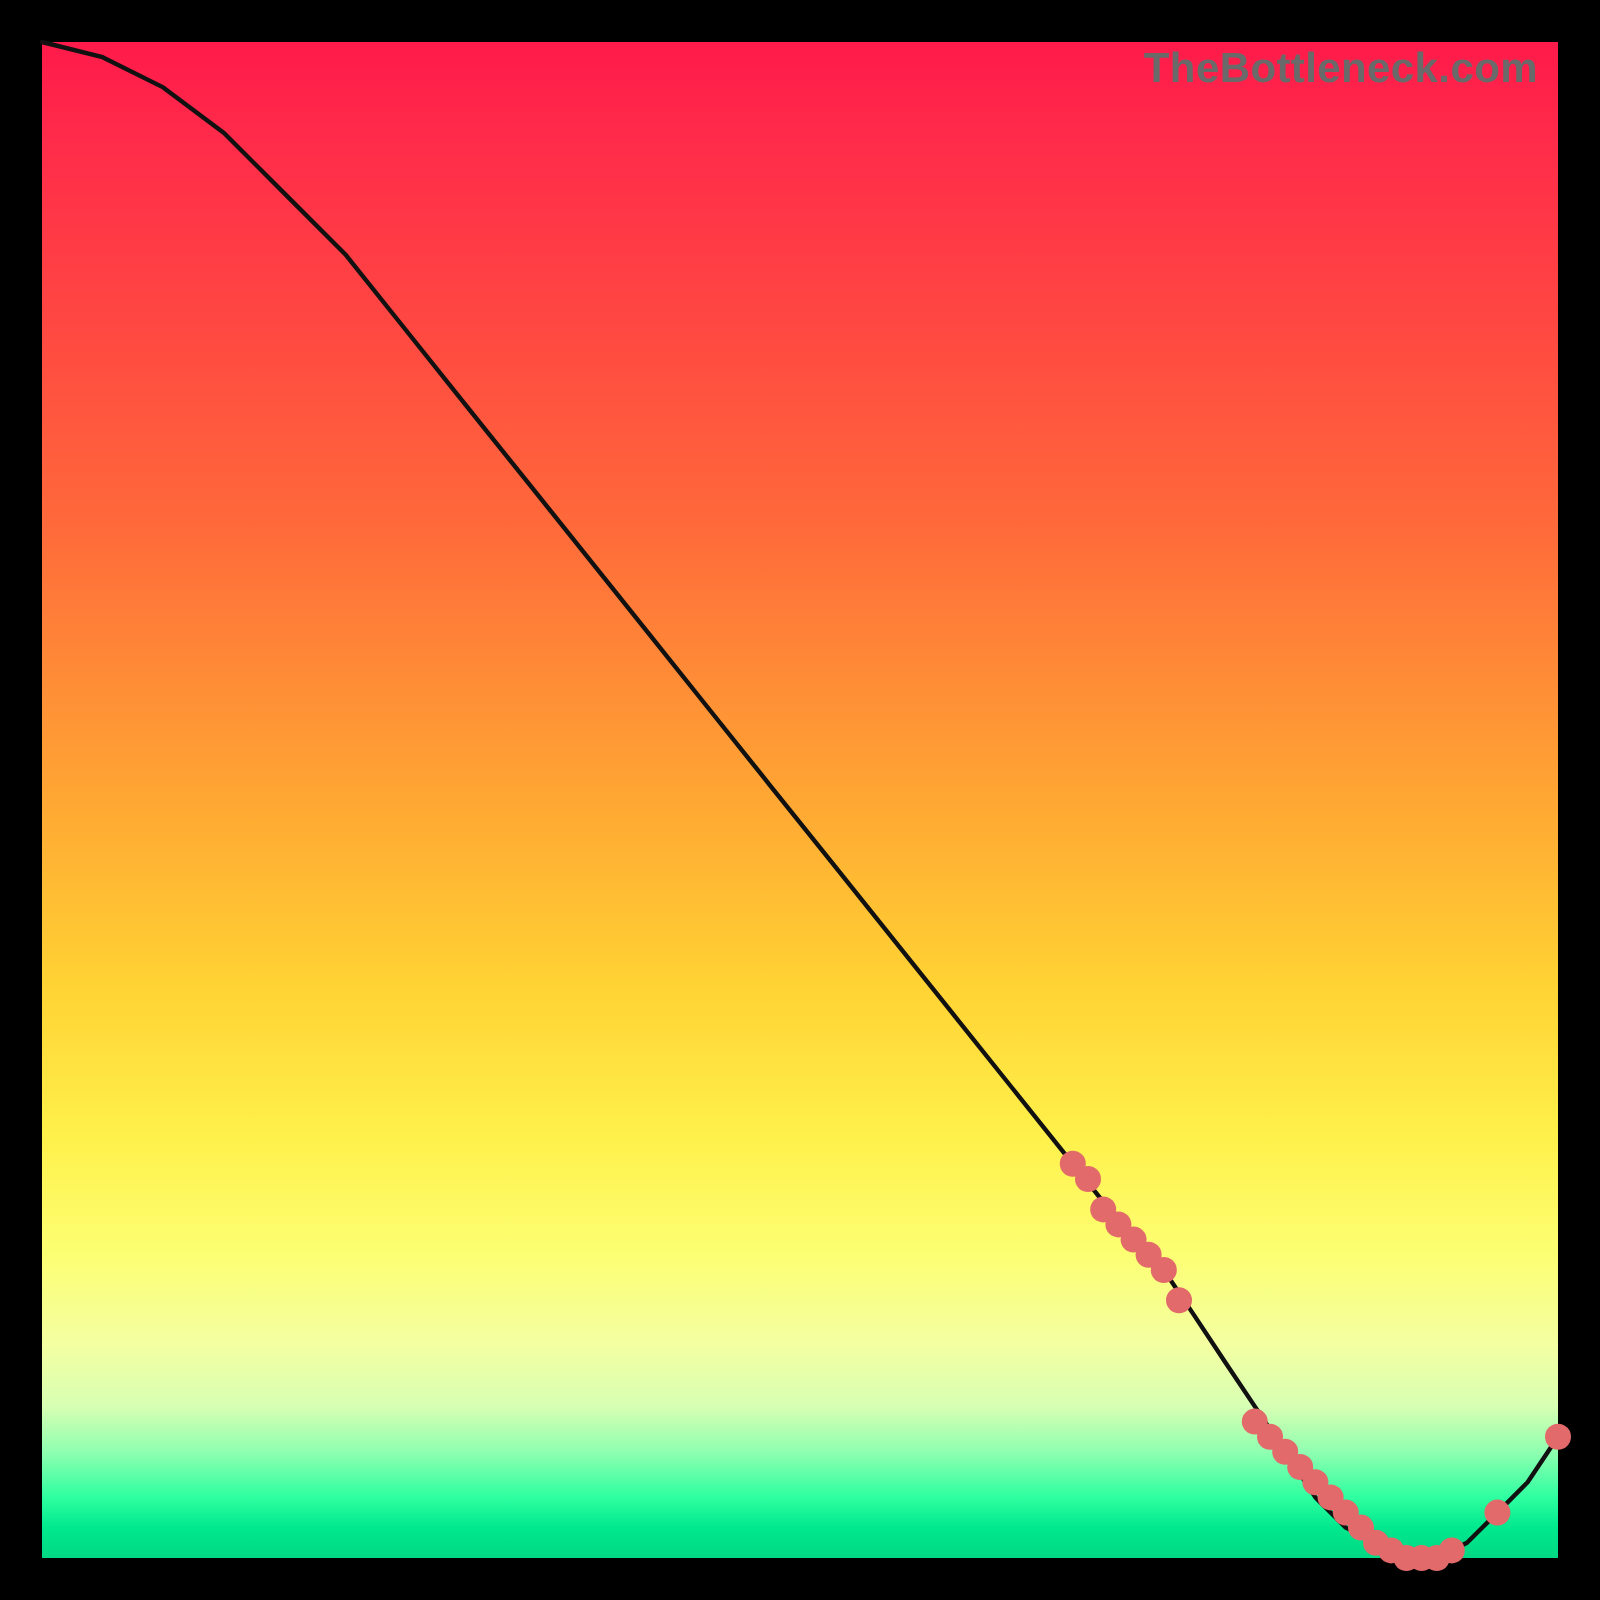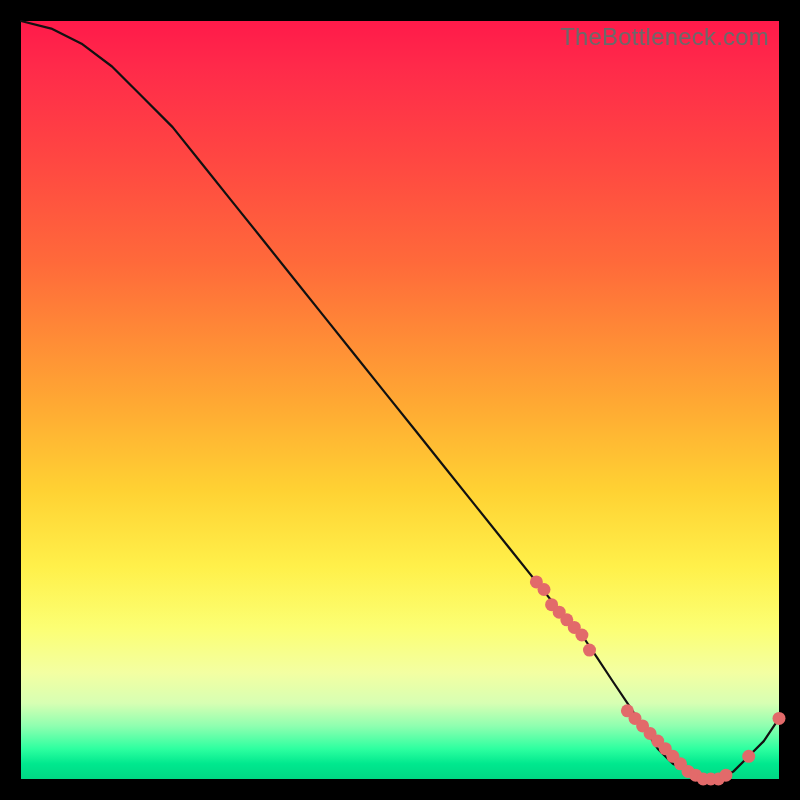--- a/index.html
+++ b/index.html
@@ -40,23 +40,23 @@
       #2effa0 96%,
       #00e88e 98%,
       #00d884 100%
     );
   }
   .watermark {
     position: absolute;
     top: 2px;
     right: 10px;
     color: #6a6a6a;
-    font-size: 24px;
+    font-size: 21px;
     letter-spacing: 0.2px;
-    font-weight: 400;
+    font-weight: 700;
     user-select: none;
   }
   svg.curve {
     position: absolute;
     left: 0;
     top: 0;
     width: 758px;
     height: 758px;
     overflow: visible;
   }

